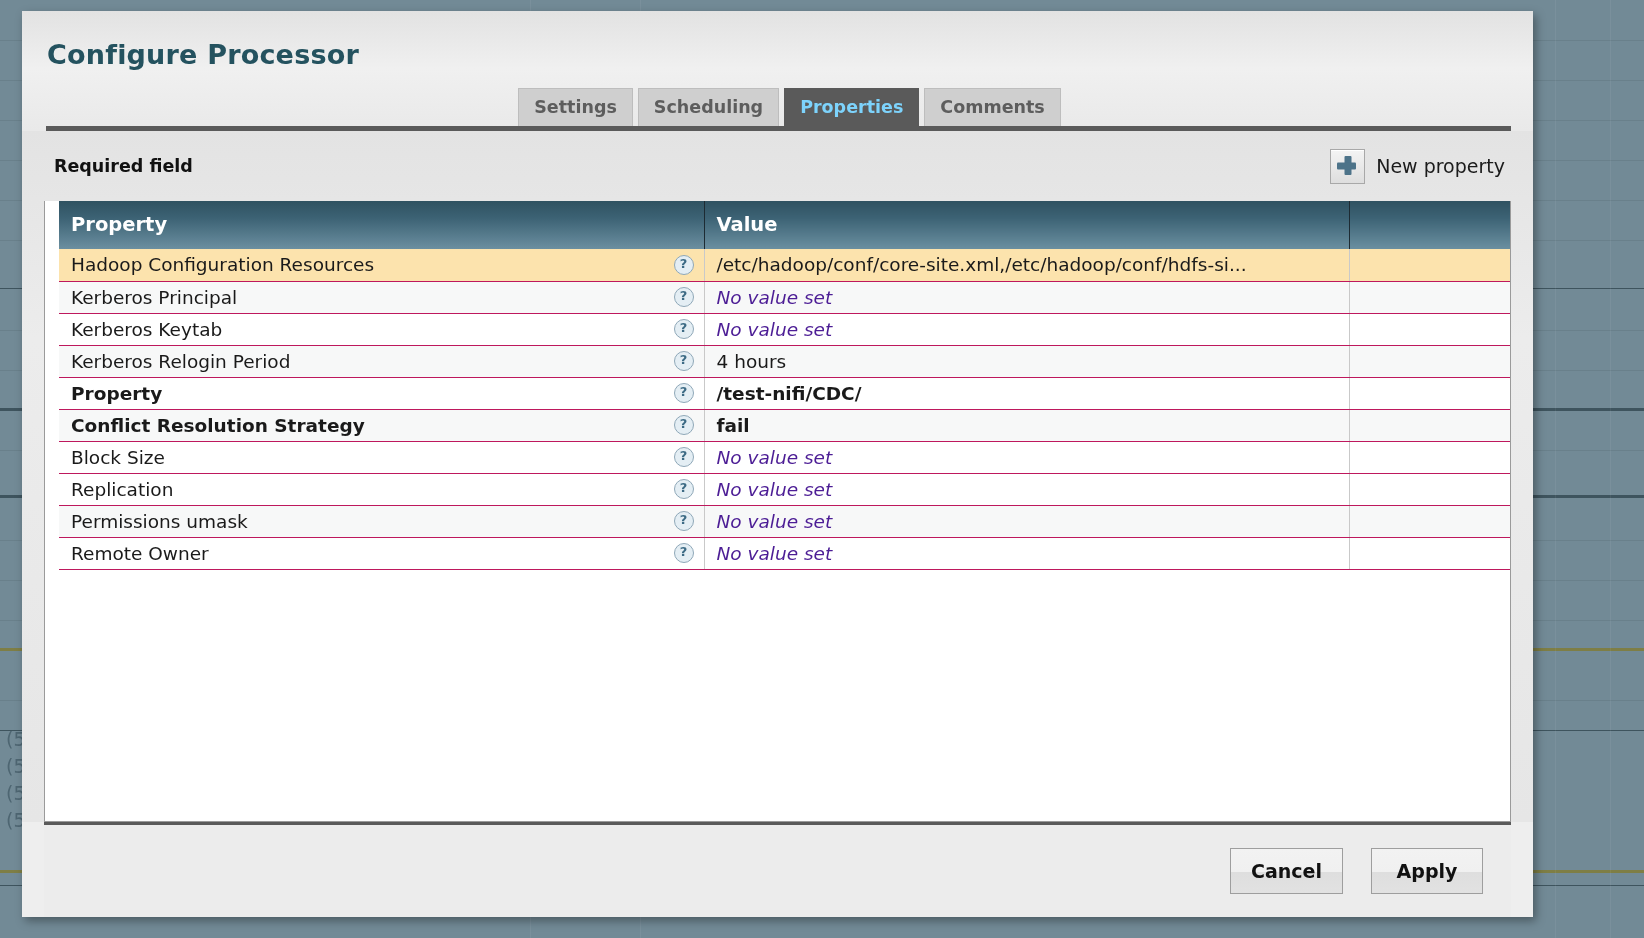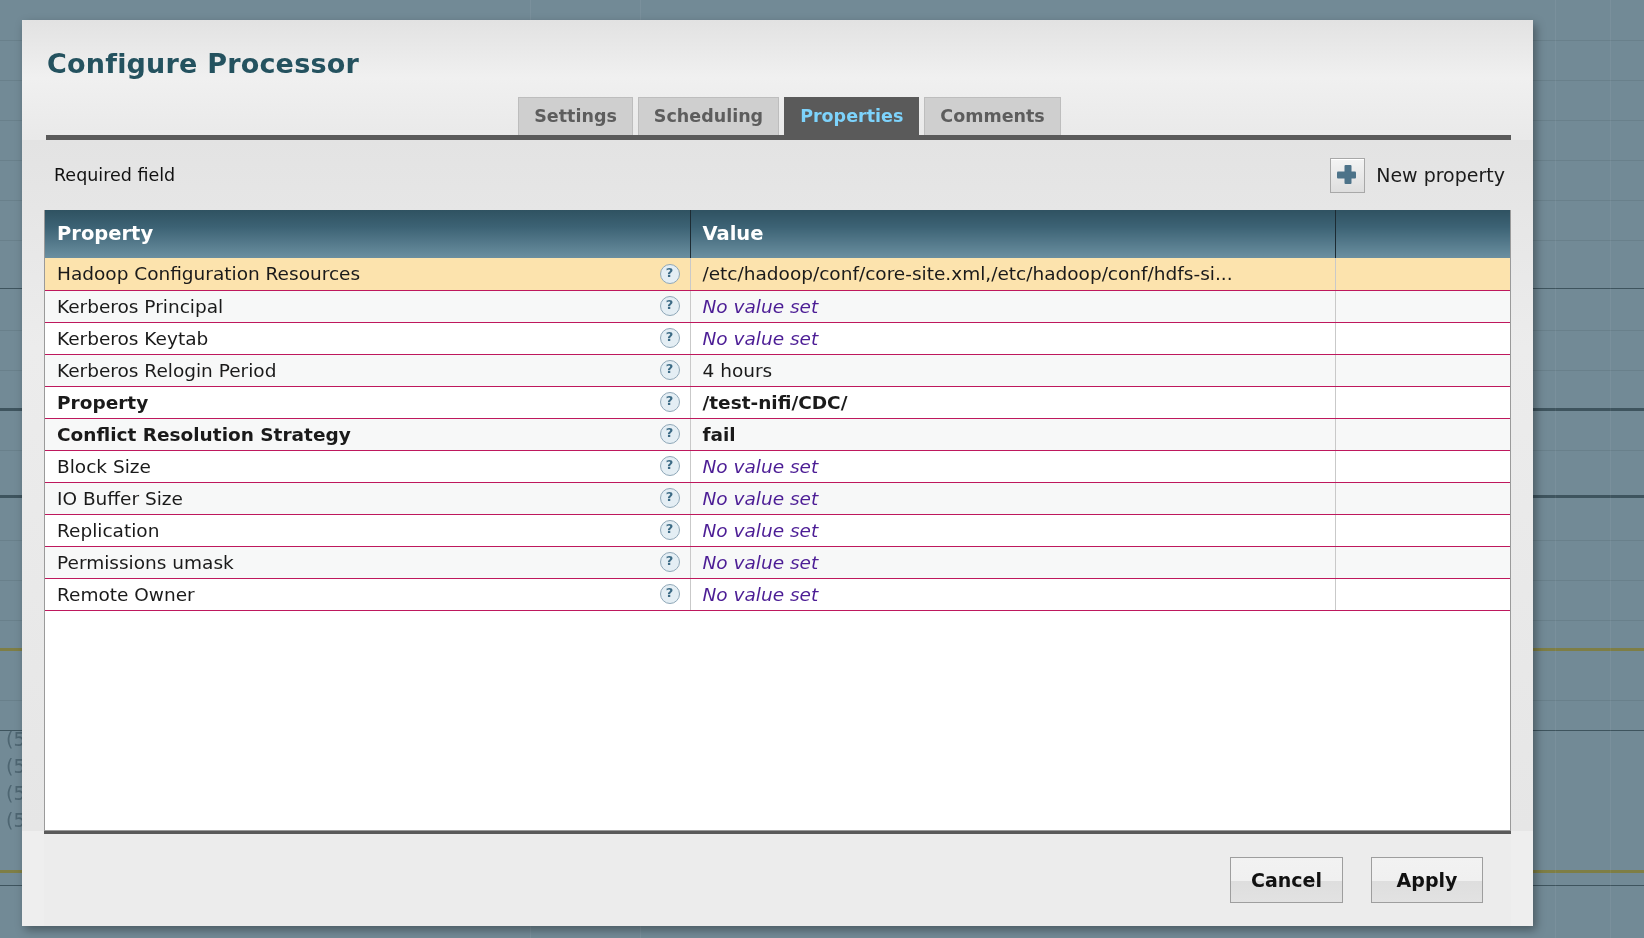--- a/index.html
+++ b/index.html
@@ -46,21 +46,21 @@
     color: #4e6672;
     font-size: 19px;
     font-family: "DejaVu Sans", "Liberation Sans", sans-serif;
     letter-spacing: 0px;
   }
 
   
   #dialog {
     position: absolute;
     left: 22px;
-    top: 20px;
+    top: 11px;
     width: 1511px;
     height: 906px;
     background: #eeeeee;
     box-shadow: 3px 4px 9px rgba(0,0,0,0.35);
     display: flex;
     flex-direction: column;
   }
   .dialog-head {
     background: linear-gradient(to bottom, #e2e2e2 0%, #f0f0f0 48%, #e9e9e9 100%);
     padding: 0;
@@ -119,21 +119,21 @@
   .toolbar {
     display: flex;
     align-items: center;
     justify-content: space-between;
     height: 70px;
     flex: none;
     padding: 0 6px 0 10px;
   }
   .required-label {
     font-size: 17.5px;
-    font-weight: normal;
+    font-weight: bold;
     color: #111;
   }
   .new-prop {
     display: flex;
     align-items: center;
     gap: 11px;
     cursor: pointer;
   }
   .plus-btn {
     width: 33px;
@@ -172,20 +172,21 @@
     border: 1px solid #9a9a9a;
     border-top: none;
     background: #ffffff;
     overflow: hidden;
     position: relative;
   }
   table.props {
     width: 100%;
     border-collapse: collapse;
     table-layout: fixed;
+    margin-left: 14px;
   }
   table.props thead th {
     background: linear-gradient(to bottom, #2f5261 0%, #3c6274 35%, #6b8fa0 100%);
     color: #ffffff;
     font-size: 19.5px;
     font-weight: bold;
     text-align: left;
     padding: 12px 0 13px 12px;
     height: 32px;
     border-right: 1px solid #1d2b33;
@@ -372,25 +373,20 @@
             <tr class="even">
               <td class="prop-cell"><span class="prop-name required">Conflict Resolution Strategy</span><span class="help-icon">?</span></td>
               <td><span class="val-strong">fail</span></td>
               <td></td>
             </tr>
             <tr class="odd">
               <td class="prop-cell"><span class="prop-name">Block Size</span><span class="help-icon">?</span></td>
               <td><span class="val-empty">No value set</span></td>
               <td></td>
             </tr>
-            <tr class="even">
-              <td class="prop-cell"><span class="prop-name">IO Buffer Size</span><span class="help-icon">?</span></td>
-              <td><span class="val-empty">No value set</span></td>
-              <td></td>
-            </tr>
             <tr class="odd">
               <td class="prop-cell"><span class="prop-name">Replication</span><span class="help-icon">?</span></td>
               <td><span class="val-empty">No value set</span></td>
               <td></td>
             </tr>
             <tr class="even">
               <td class="prop-cell"><span class="prop-name">Permissions umask</span><span class="help-icon">?</span></td>
               <td><span class="val-empty">No value set</span></td>
               <td></td>
             </tr>

